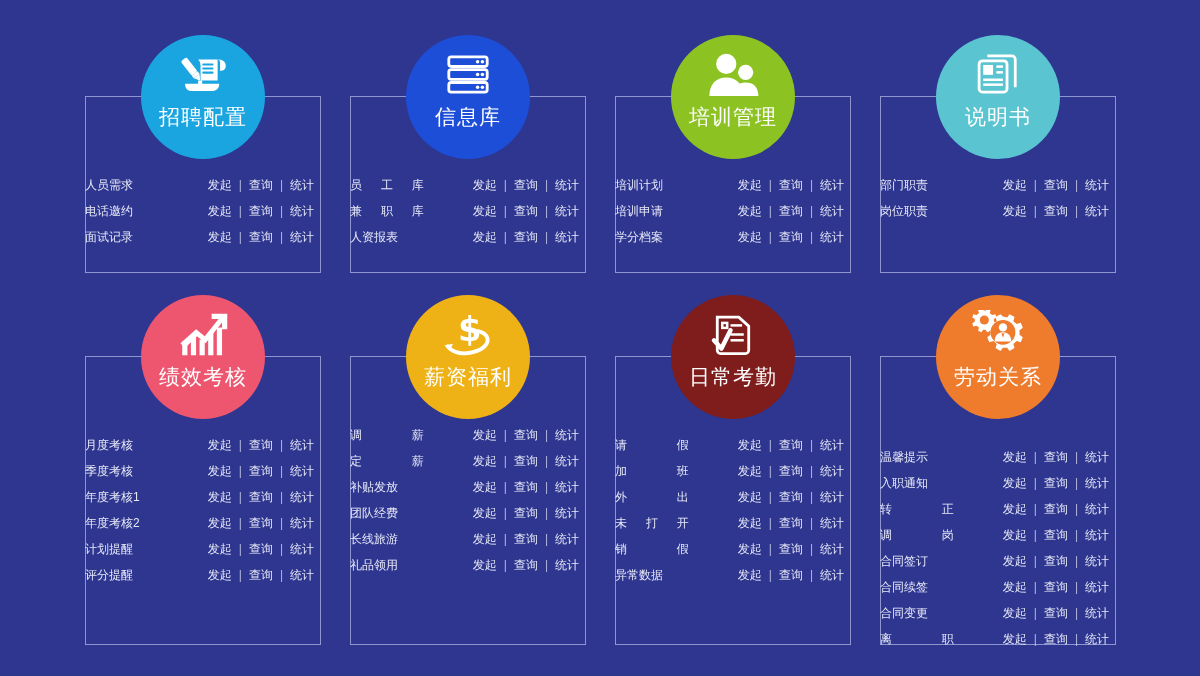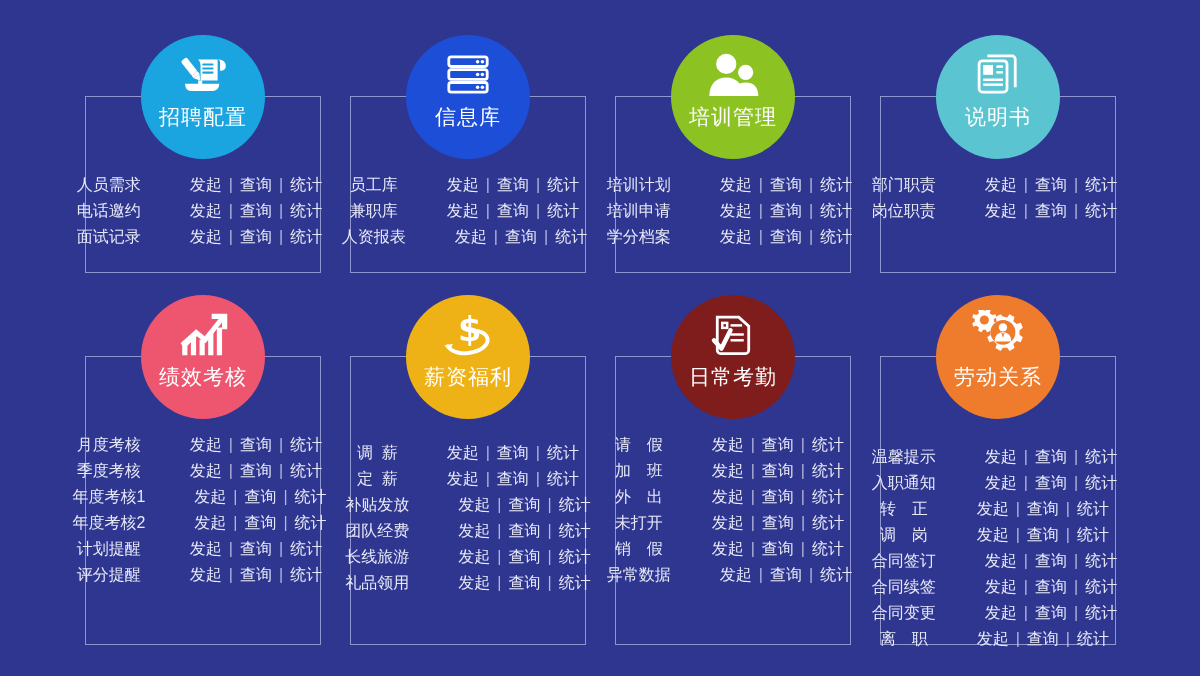--- a/index.html
+++ b/index.html
@@ -75,21 +75,21 @@
     left: 0;
     right: 0;
     z-index: 3;
   }
   .row {
     display: flex;
     align-items: center;
     justify-content: center;
     height: 26px;
     color: #e7e9f7;
-    font-size: 16px;
+    font-size: 12px;
     line-height: 26px;
     white-space: nowrap;
     gap: 22px;
   }
   .row-label {
     width: 78px;
     text-align: left;
     display: inline-block;
   }
   .row-label.j2 {
@@ -390,21 +390,21 @@
       <div class="badge" style="background: rgb(239, 178, 22); top: -61px;">
         <div class="badge-icon">
           <svg viewBox="0 0 64 52" width="54" height="45" fill="none">
       <path d="M8 40 C14 48 26 50 38 47 C52 43.5 58 35 54 28 C52 25 48 23 44 22" stroke="#fff" stroke-width="4.6" fill="none" stroke-linecap="round"></path>
       <path d="M14 37 L4 39 L11 45 Z" fill="#fff"></path>
       <text x="34" y="34" font-size="40" font-weight="bold" fill="#fff" text-anchor="middle" font-family="DejaVu Sans, sans-serif">$</text>
     </svg>
         </div>
         <div class="badge-title">薪资福利</div>
       </div>
-      <div class="rows" style="top: 84px; padding-left: 7px;">
+      <div class="rows" style="top: 66px;">
         <div class="row">
           <span class="row-label j2">调薪</span>
           <span class="row-actions">
             <span class="act">发起</span>
             <span class="sep">|</span>
             <span class="act">查询</span>
             <span class="sep">|</span>
             <span class="act">统计</span>
           </span>
         </div>

